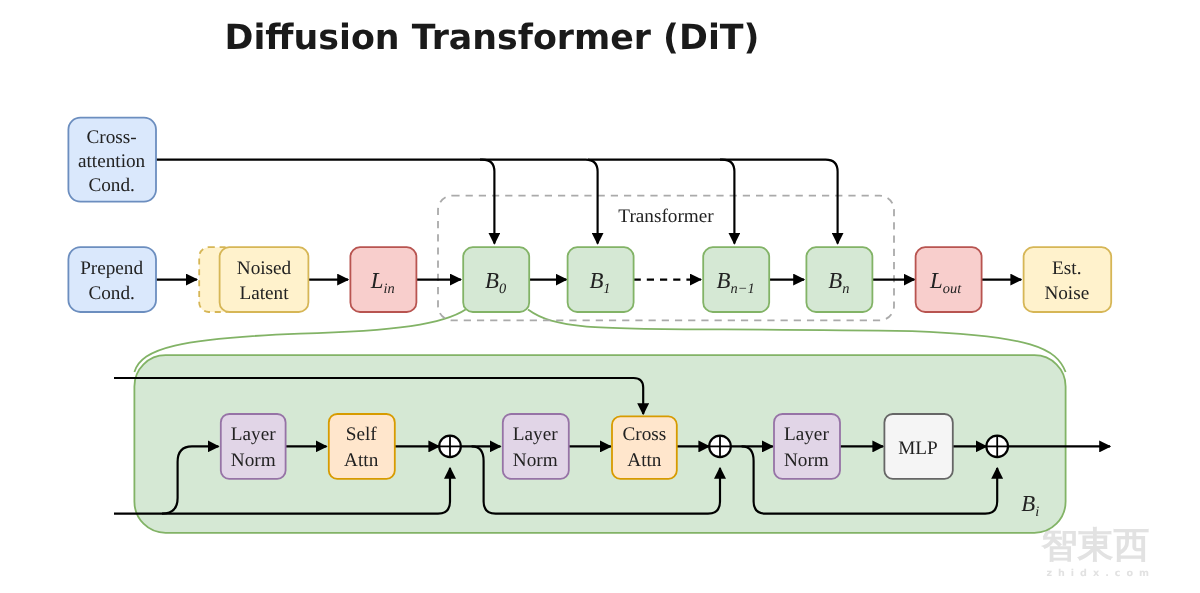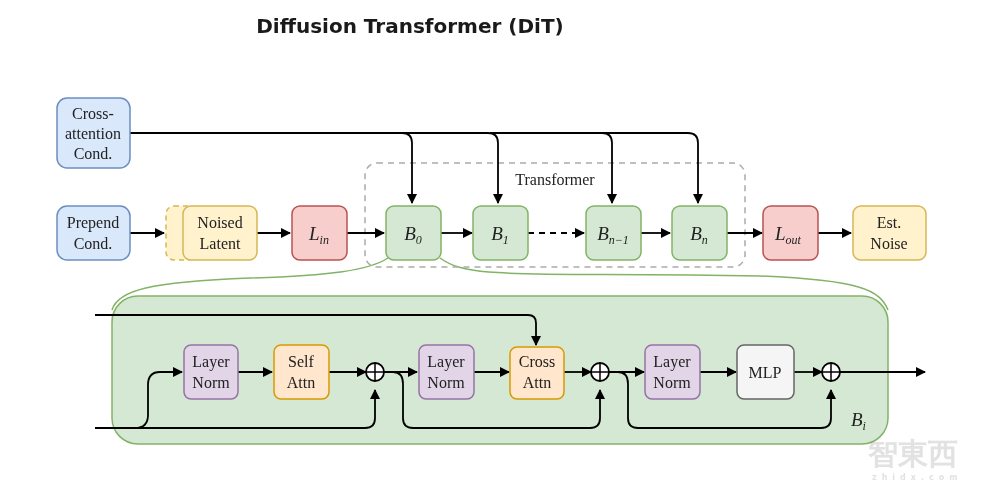--- a/index.html
+++ b/index.html
@@ -1,19 +1,19 @@
 <!DOCTYPE html>
 <html><head>
 <meta charset="utf-8">
 <style>
   html, body { margin: 0; padding: 0; background: #ffffff; }
   body { width: 1000px; height: 494px; position: relative; overflow: hidden; }
   #title {
     position: absolute; left: 0; top: 14px; width: 820px; text-align: center;
-    font-family: "DejaVu Sans", sans-serif; font-weight: bold; font-size: 20px; color: #1a1a1a;
+    font-family: "DejaVu Sans", sans-serif; font-weight: bold; font-size: 29px; color: #1a1a1a;
   }
   svg { position: absolute; left: 0; top: 0; }
   .lbl { font-family: "Liberation Serif", serif; font-size: 16px; fill: #222; }
   .mlbl { font-family: "Liberation Serif", serif; font-size: 19px; font-style: italic; fill: #222; }
   .sub { font-size: 12px; }
   .wm { font-family: "DejaVu Sans", sans-serif; fill: #e2e2e2; font-weight: bold; }
 </style>
 </head>
 <body>
 

